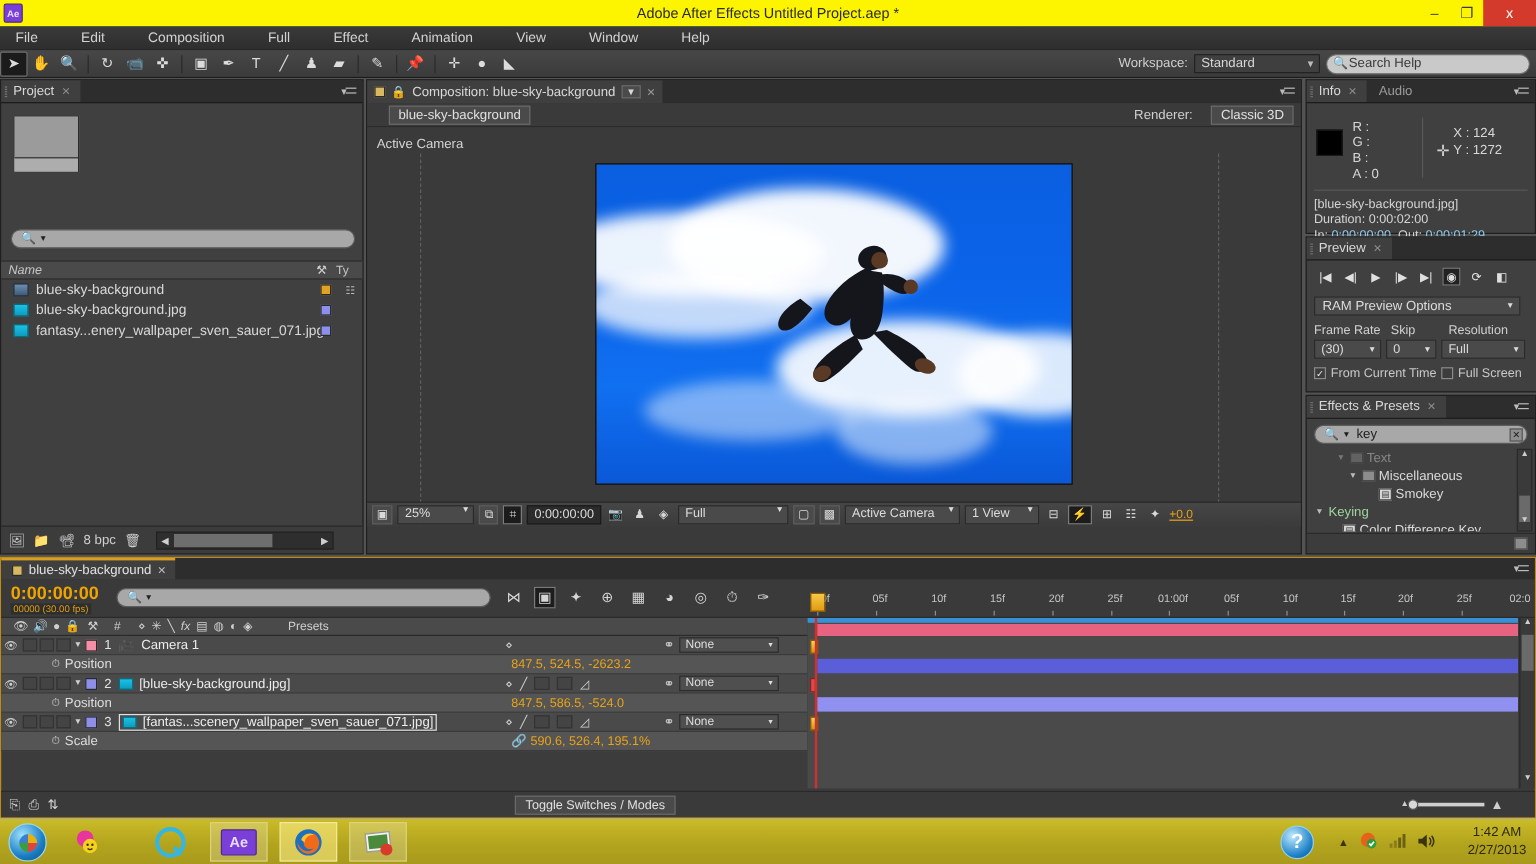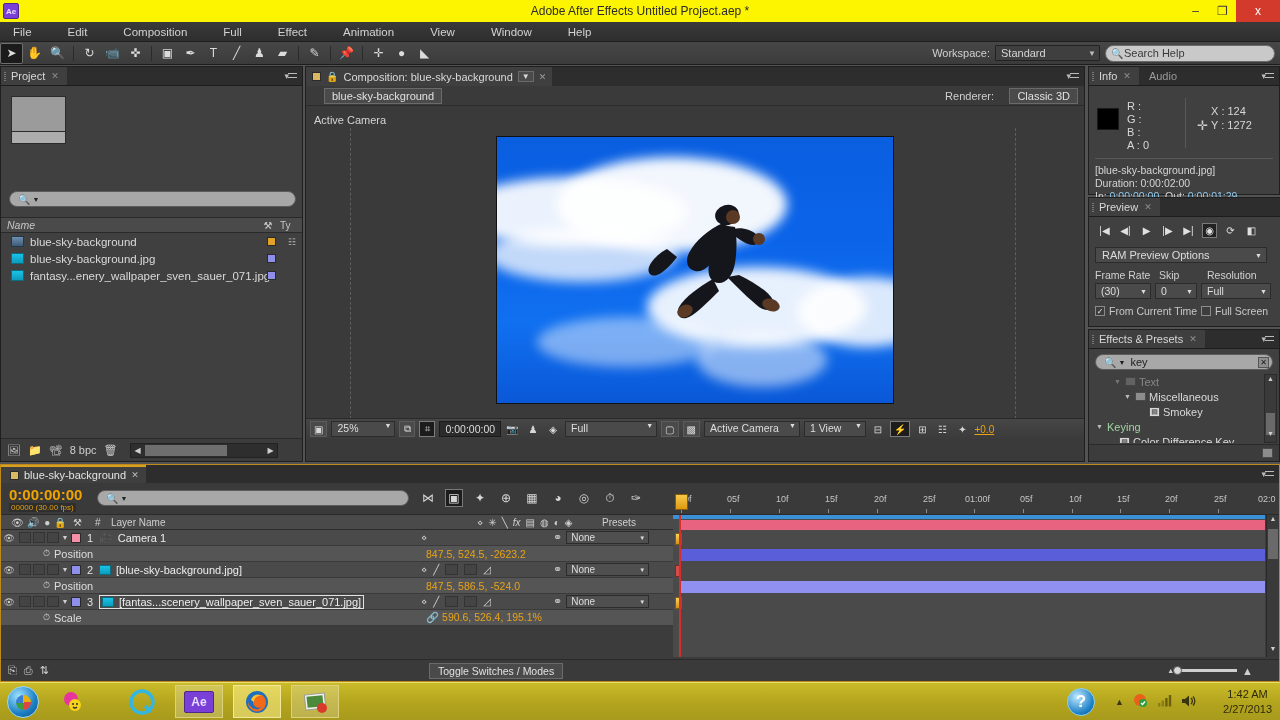--- a/index.html
+++ b/index.html
@@ -756,21 +756,20 @@
     <div class="tl-colhdr">
       <span style="width:10px"></span>
       <span class="g" style="width:62px;gap:4px">
         <span>👁</span>
         <span>🔊</span>
         <span>●</span>
         <span>🔒</span>
       </span>
       <span style="width:22px">⚒</span>
       <span style="width:16px">#</span>
-      <span style="flex:1">Layer Name</span>
       <span class="g" style="width:125px;gap:5px;padding-left:4px">
         <span>⋄</span>
         <span>✳</span>
         <span>╲</span>
         <span><i>fx</i></span>
         <span>▤</span>
         <span>◍</span>
         <span>◐</span>
         <span>◈</span>
       </span>

